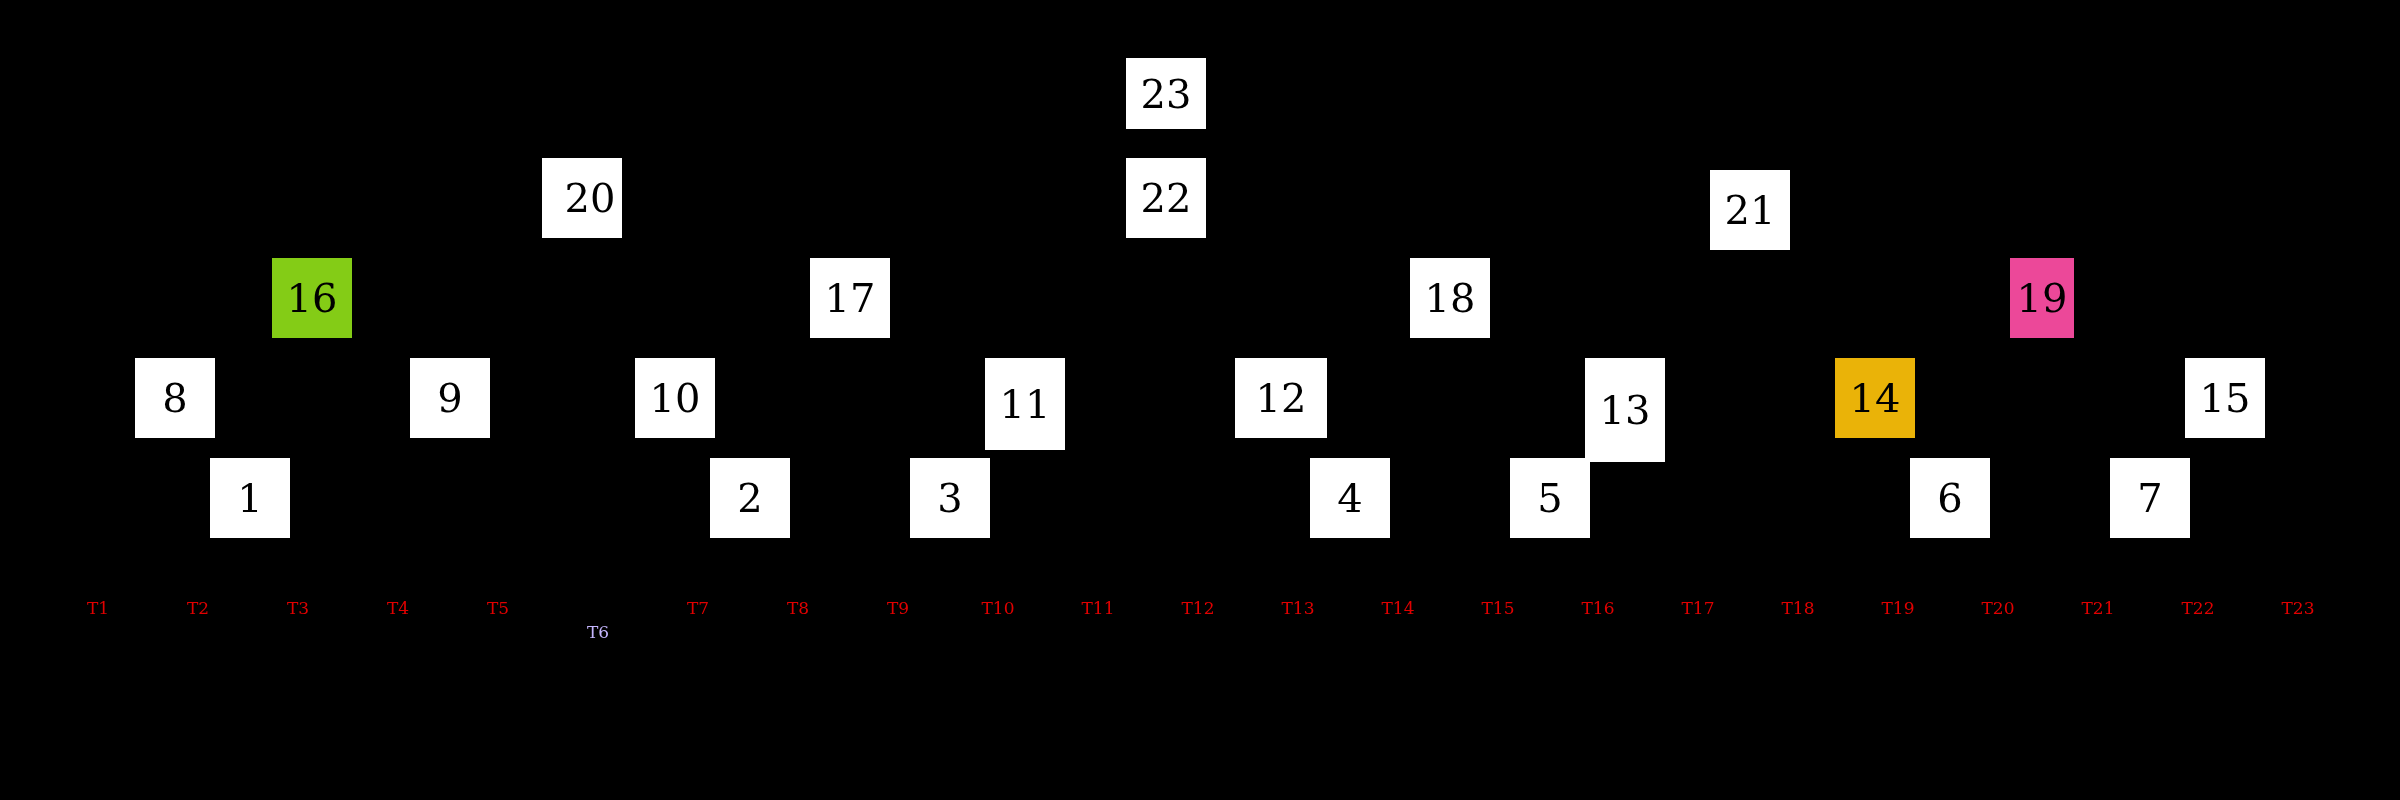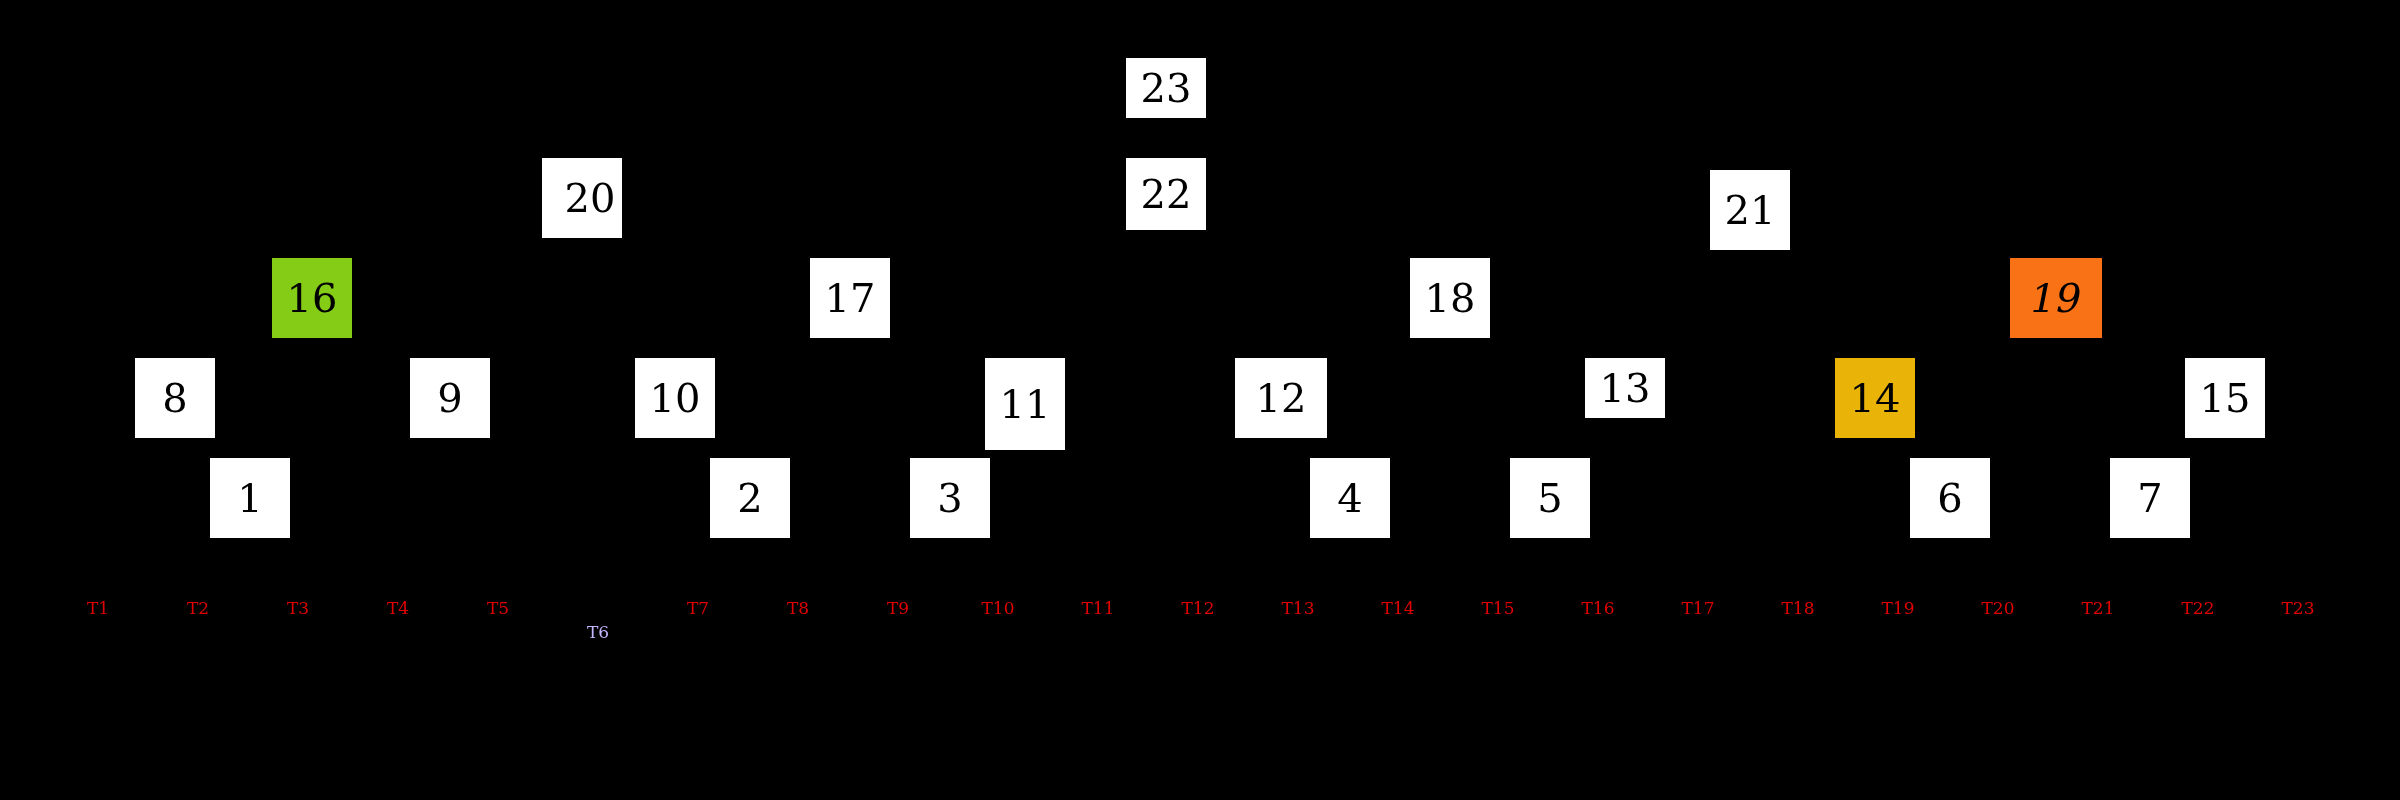--- a/index.html
+++ b/index.html
@@ -82,51 +82,51 @@
       </div>
       <div class="node" style="left: 635px; top: 358px; width: 80px; height: 80px; background: rgb(255, 255, 255); color: rgb(0, 0, 0);">
         <span>10</span>
       </div>
       <div class="node" style="left: 985px; top: 358px; width: 80px; height: 92px; background: rgb(255, 255, 255); color: rgb(0, 0, 0);">
         <span>11</span>
       </div>
       <div class="node" style="left: 1235px; top: 358px; width: 92px; height: 80px; background: rgb(255, 255, 255); color: rgb(0, 0, 0);">
         <span>12</span>
       </div>
-      <div class="node" style="left: 1585px; top: 358px; width: 80px; height: 60px; background: rgb(255, 255, 255); color: rgb(0, 0, 0);">
+      <div class="node" style="left: 1585px; top: 358px; width: 80px; height: 104px; background: rgb(255, 255, 255); color: rgb(0, 0, 0);">
         <span>13</span>
       </div>
       <div class="node" style="left: 1835px; top: 358px; width: 80px; height: 80px; background: #eab308; color: rgb(0, 0, 0);">
         <span>14</span>
       </div>
       <div class="node" style="left: 2185px; top: 358px; width: 80px; height: 80px; background: rgb(255, 255, 255); color: rgb(0, 0, 0);">
         <span>15</span>
       </div>
       <div class="node" style="left: 272px; top: 258px; width: 80px; height: 80px; background: #84cc16; color: rgb(0, 0, 0);">
         <span>16</span>
       </div>
       <div class="node" style="left: 810px; top: 258px; width: 80px; height: 80px; background: rgb(255, 255, 255); color: rgb(0, 0, 0);">
         <span>17</span>
       </div>
       <div class="node" style="left: 1410px; top: 258px; width: 80px; height: 80px; background: rgb(255, 255, 255); color: rgb(0, 0, 0);">
         <span>18</span>
       </div>
-      <div class="node" style="left: 2010px; top: 258px; width: 92px; height: 80px; background: #f97316; color: rgb(0, 0, 0); font-style: italic;">
+      <div class="node" style="left: 2010px; top: 258px; width: 64px; height: 80px; background: #ec4899; color: rgb(0, 0, 0);">
         <span>19</span>
       </div>
       <div class="node" style="left: 542px; top: 158px; width: 80px; height: 80px; background: rgb(255, 255, 255); color: rgb(0, 0, 0); padding-left: 16px;">
         <span>20</span>
       </div>
       <div class="node" style="left: 1710px; top: 170px; width: 80px; height: 80px; background: rgb(255, 255, 255); color: rgb(0, 0, 0);">
         <span>21</span>
       </div>
-      <div class="node" style="left: 1126px; top: 158px; width: 80px; height: 72px; background: rgb(255, 255, 255); color: rgb(0, 0, 0);">
+      <div class="node" style="left: 1126px; top: 158px; width: 80px; height: 80px; background: rgb(255, 255, 255); color: rgb(0, 0, 0);">
         <span>22</span>
       </div>
-      <div class="node" style="left: 1126px; top: 58px; width: 80px; height: 60px; background: rgb(255, 255, 255); color: rgb(0, 0, 0);">
+      <div class="node" style="left: 1126px; top: 58px; width: 80px; height: 71px; background: rgb(255, 255, 255); color: rgb(0, 0, 0);">
         <span>23</span>
       </div>
     </div>
 
   <div id="axis-area" style="top: 600px;">
       <div class="tick" style="left: 98px; color: rgb(224, 0, 0);">T1</div>
       <div class="tick" style="left: 198px; color: rgb(224, 0, 0);">T2</div>
       <div class="tick" style="left: 298px; color: rgb(224, 0, 0);">T3</div>
       <div class="tick" style="left: 398px; color: rgb(224, 0, 0);">T4</div>
       <div class="tick" style="left: 498px; color: rgb(224, 0, 0);">T5</div>

